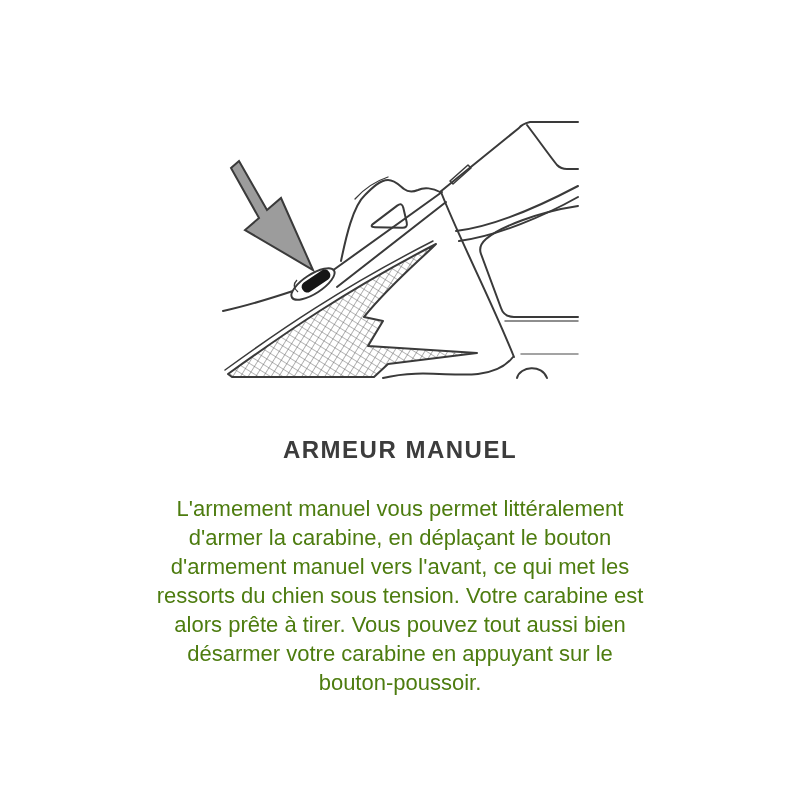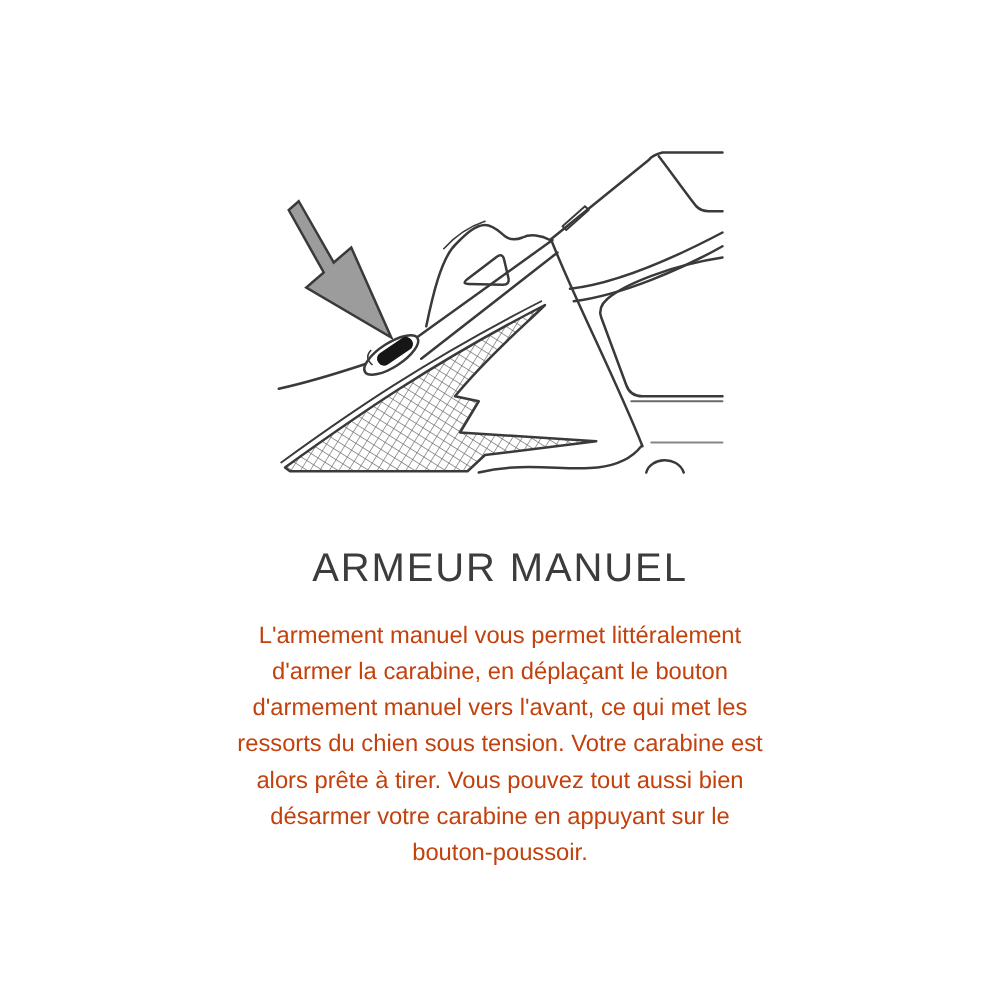--- a/index.html
+++ b/index.html
@@ -13,32 +13,32 @@
   .page{position:relative;width:800px;height:800px;background:#ffffff;}
   .illustration{
     position:absolute;
     left:210px;top:100px;
     width:380px;height:300px;
   }
   .title{
     position:absolute;
     top:436px;left:0;width:800px;
     text-align:center;
-    font-size:32px;
-    font-weight:400;
+    font-size:24px;
+    font-weight:700;
     letter-spacing:1.5px;
     color:#3c3c3c;
   }
   .body-text{
     position:absolute;
     top:494px;left:100px;width:600px;
     text-align:center;
-    font-size:19px;
+    font-size:22px;
     line-height:29px;
-    color:#c2410c;
+    color:#4d7c0f;
     white-space:pre-line;
   }
 </style>
 </head>
 <body>
 
 <div class="page">
 
   <svg class="illustration" viewBox="210 100 380 300" xmlns="http://www.w3.org/2000/svg">
     <defs>

